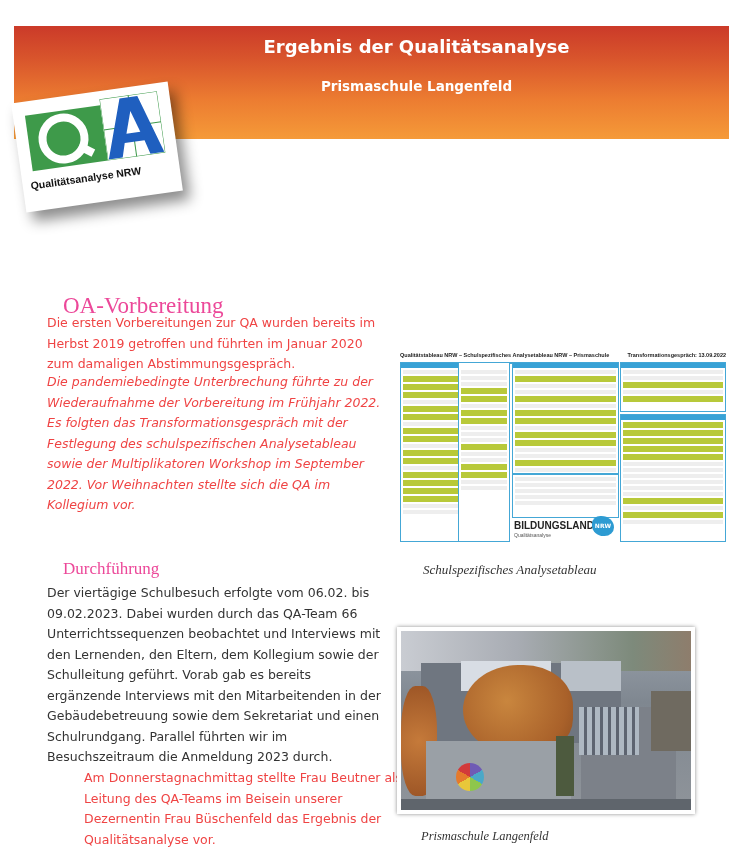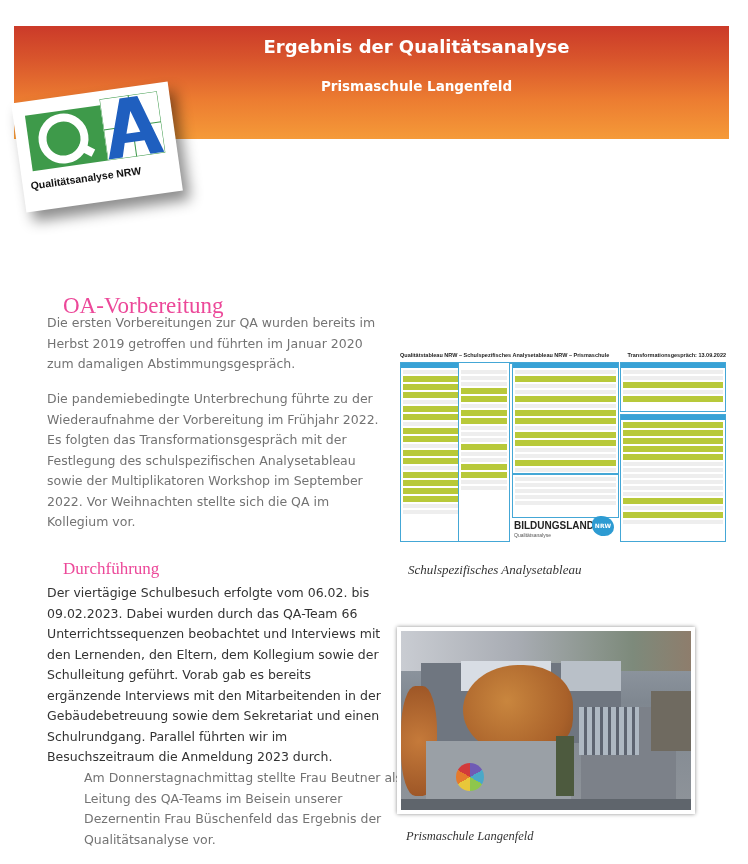--- a/index.html
+++ b/index.html
@@ -43,21 +43,21 @@
   .logo-text {
     position: absolute; left: 8px; top: 78px; width: 150px; font-size: 10.5px; font-weight: bold;
     font-family: "Liberation Sans", sans-serif; color: #111;
   }
   h2 {
     position: absolute; margin: 16px; font-family: "Liberation Serif", serif; font-weight: normal;
     color: #ec4899; font-size: 23px; text-align: center;
   }
   .para {
     position: absolute; margin: 0; font-family: "DejaVu Sans", sans-serif;
-    font-size: 12.5px; line-height: 20.5px; color: #737373; width: 336px;
+    font-size: 12.5px; line-height: 20.5px; color: #ef4444; width: 336px;
   }
   .para.grey { color: #333; }
   .tableau {
     position: absolute; left: 400px; top: 352px; width: 308px; height: 192px; background: #fff;
   }
   .tab-title {
     position: absolute; left: 0; top: 0; width: 326px; height: 8px;
     font-size: 5.5px; font-weight: bold; font-family: "Liberation Sans", sans-serif; color: #222; white-space: nowrap;
   }
   .tab-title .right { position: absolute; right: 0; top: 0; }
@@ -70,21 +70,21 @@
   .bl-logo {
     position: absolute; left: 147px; top: 168px; font-family: "Liberation Sans", sans-serif;
     font-weight: bold; font-size: 10px; color: #222;
   }
   .bl-sub { position: absolute; left: 147px; top: 180px; font-size: 5px; color: #555; font-family: "Liberation Sans", sans-serif;}
   .nrw-blob {
     position: absolute; left: 222px; top: 164px; width: 22px; height: 20px; background: #2d9bd2;
     border-radius: 40% 60% 45% 55%; color: #fff; font-size: 6px; font-weight: bold; text-align: center; line-height: 20px;
   }
   .caption {
-    position: absolute; font-family: "Liberation Serif", serif; font-style: italic; font-size: 13px; color: #333;
+    position: absolute; font-family: "Liberation Serif", serif; font-style: italic; font-size: 13px; color: #333; margin-left: 15px;
   }
   .photo-frame {
     position: absolute; left: 397px; top: 627px; width: 298px; height: 187px; background: #fff;
     box-shadow: 0 0 4px rgba(0,0,0,0.45);
   }
   .photo {
     position: absolute; left: 4px; top: 4px; width: 290px; height: 179px; overflow: hidden;
     background: linear-gradient(180deg, #9aa2ac 0%, #7f8790 40%, #8f949a 100%);
   }
   .ph { position: absolute; }
@@ -109,21 +109,21 @@
       <line x1="0" y1="31" x2="58" y2="31" stroke="#3e9a4a" stroke-width="1"></line>
       <polygon points="20,2 38,2 57,61 43,61 39,47 19,47 15,61 1,61" fill="#1f5fbf"></polygon>
       <polygon points="29,16 36,38 22,38" fill="#fff"></polygon>
     </svg>
   </div>
   <div class="logo-text">Qualitätsanalyse NRW</div>
 </div>
 
 <h2 style="left:47px; top:277px;">OA-Vorbereitung</h2>
 <p class="para" style="left:47px; top:313px;">Die ersten Vorbereitungen zur QA wurden bereits im Herbst 2019 getroffen und führten im Januar 2020 zum damaligen Abstimmungsgespräch.</p>
-<p class="para" style="left:47px; top:389px;">Die pandemiebedingte Unterbrechung führte zu der Wiederaufnahme der Vorbereitung im Frühjahr 2022. Es folgten das Transformationsgespräch mit der Festlegung des schulspezifischen Analysetableau sowie der Multiplikatoren Workshop im September 2022. Vor Weihnachten stellte sich die QA im Kollegium vor.</p>
+<p class="para" style="left:47px; top:372px;font-style:italic;">Die pandemiebedingte Unterbrechung führte zu der Wiederaufnahme der Vorbereitung im Frühjahr 2022. Es folgten das Transformationsgespräch mit der Festlegung des schulspezifischen Analysetableau sowie der Multiplikatoren Workshop im September 2022. Vor Weihnachten stellte sich die QA im Kollegium vor.</p>
 
 <h2 style="left:47px; top:543px; font-size:17px;">Durchführung</h2>
 <p class="para grey" style="left:47px; top:583px;">Der viertägige Schulbesuch erfolgte vom 06.02. bis 09.02.2023. Dabei wurden durch das QA-Team 66 Unterrichtssequenzen beobachtet und Interviews mit den Lernenden, den Eltern, dem Kollegium sowie der Schulleitung geführt. Vorab gab es bereits ergänzende Interviews mit den Mitarbeitenden in der Gebäudebetreuung sowie dem Sekretariat und einen Schulrundgang. Parallel führten wir im Besuchszeitraum die Anmeldung 2023 durch.</p>
 <p class="para" style="left:47px; top:768px;margin-left:37px;">Am Donnerstagnachmittag stellte Frau Beutner als Leitung des QA-Teams im Beisein unserer Dezernentin Frau Büschenfeld das Ergebnis der Qualitätsanalyse vor.</p>
 
 <div class="tableau">
   <div class="tab-title">
     <span>Qualitätstableau NRW – Schulspezifisches Analysetableau NRW – Prismaschule</span>
     <span class="right">Transformationsgespräch: 13.09.2022</span>
   </div>

